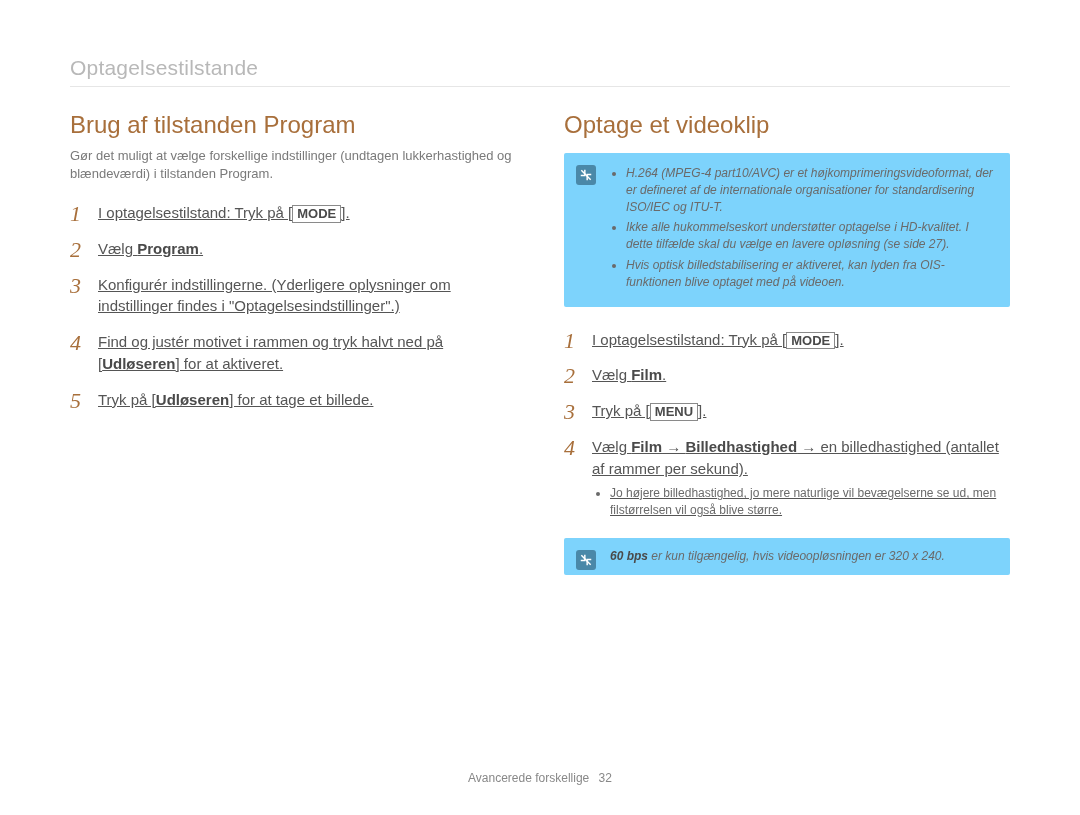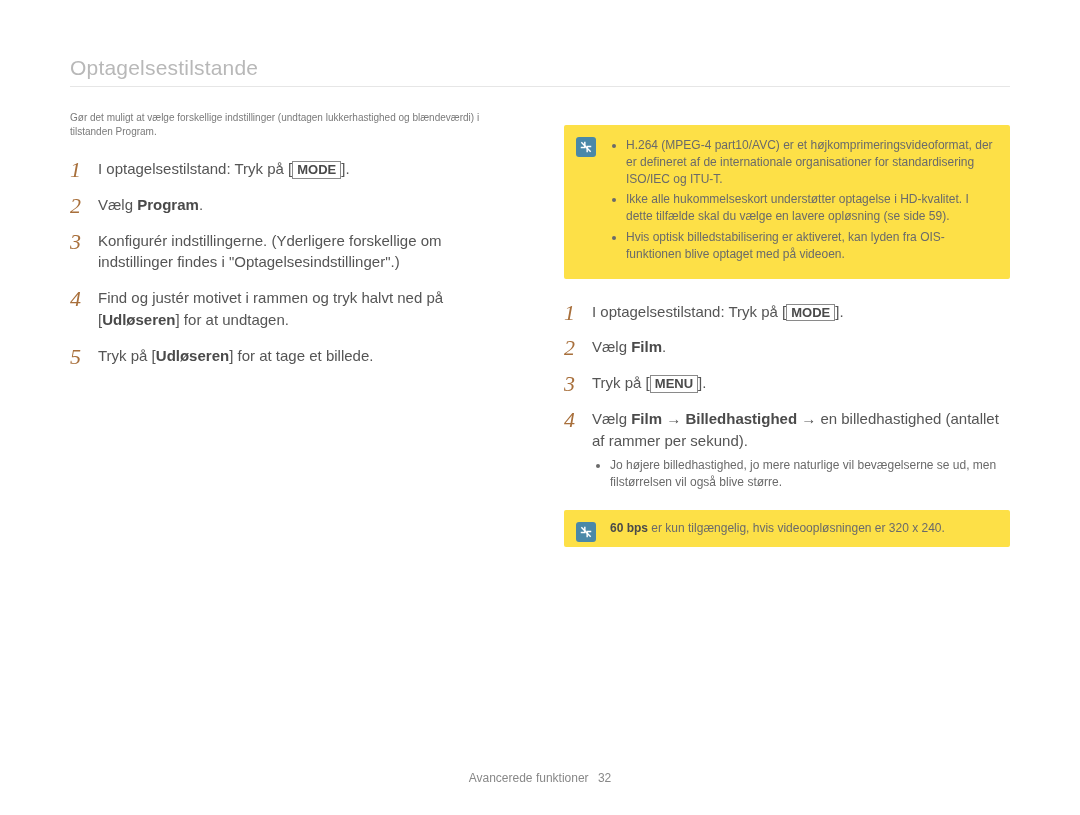--- a/index.html
+++ b/index.html
@@ -40,39 +40,40 @@
     flex: 1 1 0;
     min-width: 0;
   }
   h2.section-title {
     color: #a86f3b;
     font-size: 24px;
     font-weight: 400;
     margin: 0 0 8px 0;
   }
   p.intro {
-    font-size: 10px;
+    font-size: 13px;
     color: #7a7a7a;
     line-height: 1.35;
     margin: 0 0 20px 0;
   }
   ol.steps {
     list-style: none;
     padding: 0;
     margin: 0;
     counter-reset: step;
   }
   ol.steps > li {
     position: relative;
     padding-left: 28px;
     margin-bottom: 14px;
     font-size: 15px;
     line-height: 1.45;
     color: #555;
     counter-increment: step;
+    text-decoration: underline;
   }
   ol.steps > li::before {
     content: counter(step);
     position: absolute;
     left: 0;
     top: -4px;
     font-size: 22px;
     font-style: italic;
     color: #a86f3b;
     font-family: Georgia, "Times New Roman", serif;
@@ -84,25 +85,26 @@
     padding: 0 4px;
     font-size: 13px;
     font-weight: 700;
     color: #4a4a4a;
     line-height: 1.2;
     vertical-align: baseline;
   }
   .bold { font-weight: 700; color: #4a4a4a; }
 
   .note-box {
-    background: #fde047;
+    background: #7dd3fc;
     border-radius: 2px;
     padding: 12px 14px 12px 46px;
     position: relative;
     margin: 14px 0 22px 0;
+    font-style: italic;
   }
   .note-box .note-icon {
     position: absolute;
     left: 12px;
     top: 12px;
     width: 20px;
     height: 20px;
     background: #4a88a8;
     border-radius: 3px;
     display: flex;
@@ -152,54 +154,56 @@
 <body>
 
 <div class="page">
 
   <div class="header">Optagelsestilstande</div>
   <hr class="hr-line">
 
   <div class="columns">
 
     <div class="col">
+      <h2 class="section-title">Brug af tilstanden Program</h2>
       <p class="intro">Gør det muligt at vælge forskellige indstillinger (undtagen lukkerhastighed og blændeværdi) i tilstanden Program.</p>
 
       <ol class="steps">
         <li>
           <span>I optagelsestilstand: Tryk på [</span><span class="btn-label">MODE</span><span>].</span>
         </li>
         <li>
           <span>Vælg </span><span class="bold">Program</span><span>.</span>
         </li>
         <li>
-          <span>Konfigurér indstillingerne. (Yderligere forskellige om indstillinger findes i "Optagelsesindstillinger".)</span>
-        </li>
-        <li>
-          <span>Find og justér motivet i rammen og tryk halvt ned på [</span><span class="bold">Udløseren</span><span>] for at undtagen.</span>
+          <span>Konfigurér indstillingerne. (Yderligere oplysninger om indstillinger findes i "Optagelsesindstillinger".)</span>
+        </li>
+        <li>
+          <span>Find og justér motivet i rammen og tryk halvt ned på [</span><span class="bold">Udløseren</span><span>] for at aktiveret.</span>
         </li>
         <li>
           <span>Tryk på [</span><span class="bold">Udløseren</span><span>] for at tage et billede.</span>
         </li>
       </ol>
     </div>
 
     <div class="col">
+      <h2 class="section-title">Optage et videoklip</h2>
 
       <div class="note-box">
         <div class="note-icon">
           <svg viewBox="0 0 24 24" fill="none" stroke="#ffffff" stroke-width="2.5">
             <path d="M4 4 L20 20"></path>
             <path d="M3 13 L10 13 L10 3"></path>
             <path d="M21 11 L14 11 L14 21"></path>
           </svg>
         </div>
         <ul>
           <li>H.264 (MPEG-4 part10/AVC) er et højkomprimeringsvideoformat, der er defineret af de internationale organisationer for standardisering ISO/IEC og ITU-T.</li>
-          <li>Ikke alle hukommelseskort understøtter optagelse i HD-kvalitet. I dette tilfælde skal du vælge en lavere opløsning (se side 59).</li>
+          <li>Ikke alle hukommelseskort understøtter optagelse i HD-kvalitet. I dette tilfælde skal du vælge en lavere opløsning (se side 27).</li>
           <li>Hvis optisk billedstabilisering er aktiveret, kan lyden fra OIS-funktionen blive optaget med på videoen.</li>
         </ul>
       </div>
 
       <ol class="steps">
         <li>
           <span>I optagelsestilstand: Tryk på [</span><span class="btn-label">MODE</span><span>].</span>
         </li>
         <li>
           <span>Vælg </span><span class="bold">Film</span><span>.</span>
@@ -225,16 +229,16 @@
         </div>
         <div class="text">
           <span class="bold">60 bps</span><span> er kun tilgængelig, hvis videoopløsningen er 320 x 240.</span>
         </div>
       </div>
 
     </div>
   </div>
 
   <div class="footer">
-    <span>Avancerede funktioner</span>
+    <span>Avancerede forskellige</span>
     <span class="pagenum">32</span>
   </div>
 </div>
 
 </body></html>

